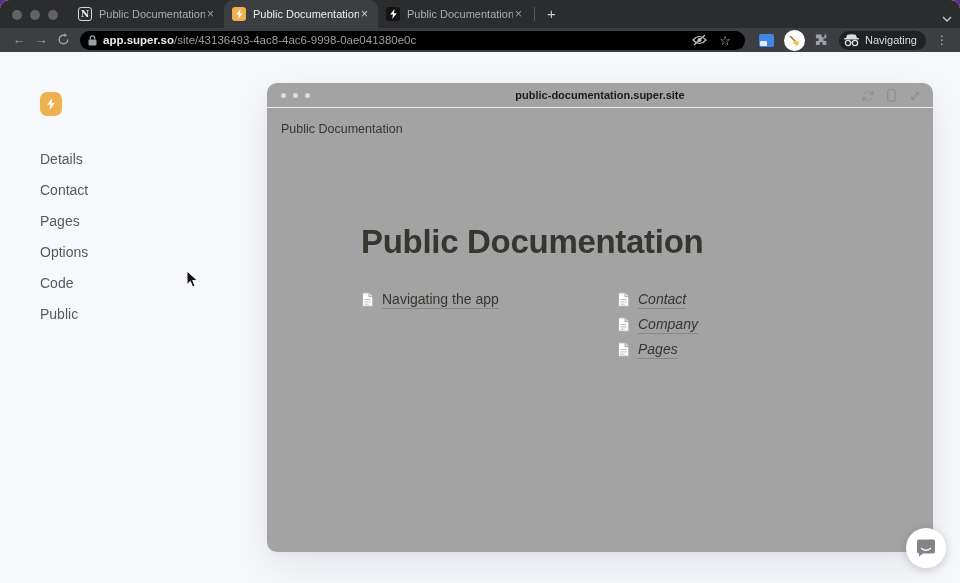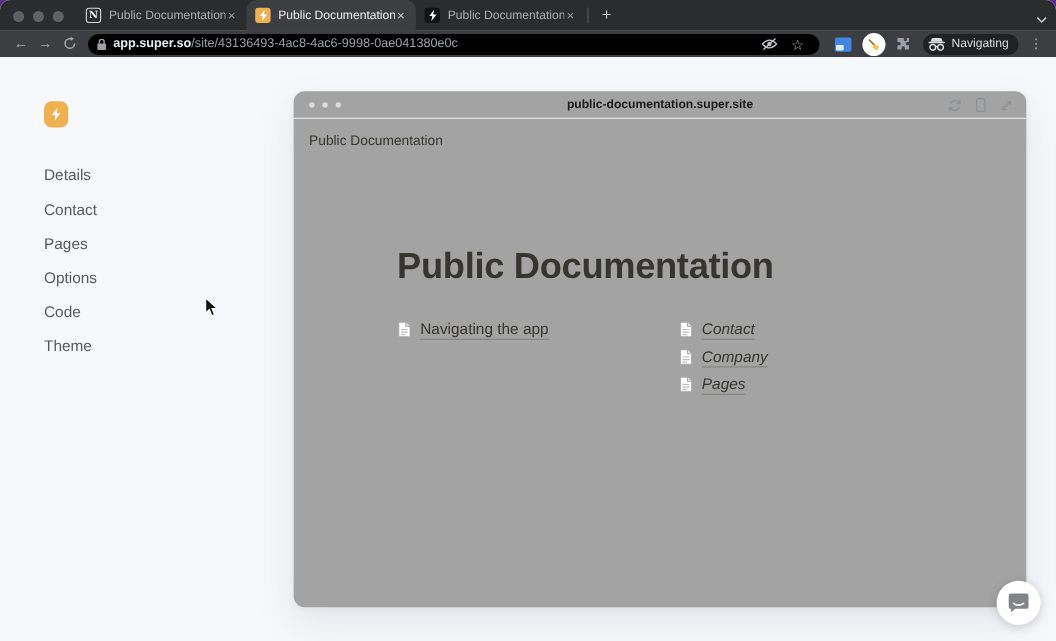--- a/index.html
+++ b/index.html
@@ -180,21 +180,21 @@
           <path d="M6.2 0 L1.2 6.8 H4.4 L3.6 12 L8.8 5 H5.5 Z" fill="#ffffff"></path>
         </svg>
     </div>
 
     <div class="side-nav">
       <div class="side-nav-item">Details</div>
       <div class="side-nav-item">Contact</div>
       <div class="side-nav-item">Pages</div>
       <div class="side-nav-item">Options</div>
       <div class="side-nav-item">Code</div>
-      <div class="side-nav-item">Theme</div>
+      <div class="side-nav-item">Public</div>
     </div>
 
     <div class="preview-panel">
       <div class="panel-header">
         <div class="panel-dots">
           <span></span>
             <span></span>
             <span></span>
         </div>
         <div class="panel-domain">public-documentation.super.site</div>

